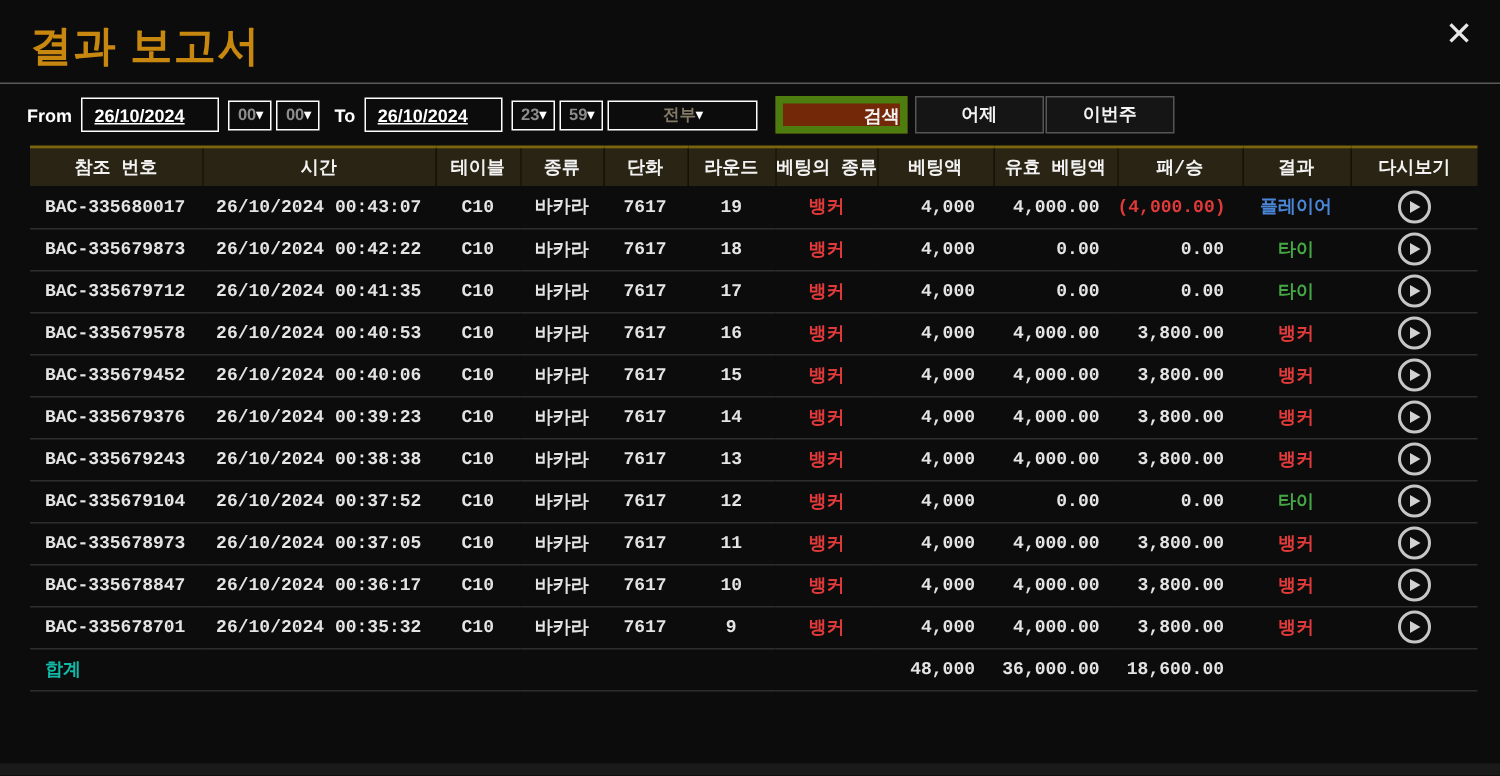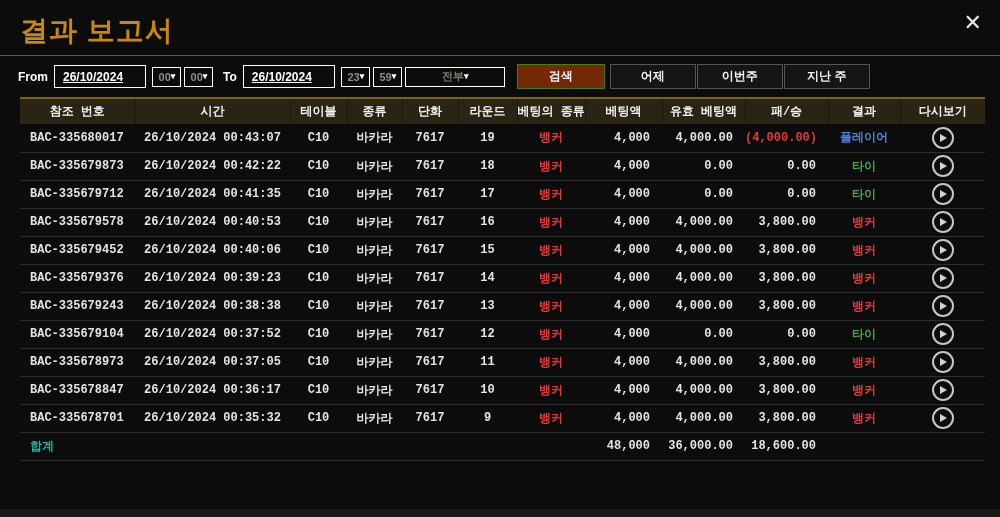--- a/index.html
+++ b/index.html
@@ -43,21 +43,21 @@
   }
   .sel-sm { width: 29px; margin-right: 3px; }
   .sel-game { width: 100px; color: #837a66; margin-right: 12px; }
   .chev { font-size: 9px; color: #ffffff; line-height: 1; }
   .btn {
     height: 25px; font-size: 12px; font-weight: 700; color: #f2f2f2;
     background: #151515; border: 1px solid #555555; cursor: pointer;
     font-family: "Liberation Sans", sans-serif;
   }
   .btn-search {
-    width: 88px; background: #732808; border: 1px solid #4d7c0f; margin-right: 5px;
+    width: 88px; background: #732808; border: 5px solid #4d7c0f; margin-right: 5px; text-align: right;
   }
   .btn-quick { width: 86px; margin-right: 1px; }
 
   
   .table-wrap { margin-left: 20px; width: 965px; }
   table { border-collapse: collapse; table-layout: fixed; width: 965px; font-size: 12px; font-family: Liberation Mono, monospace; }
   thead th {
     background: #2a2414; height: 26px; font-weight: 700; color: #f2f2f2;
     border-top: 2px solid #7a650f; border-left: 1px solid #1d180a;
     text-align: center; white-space: nowrap; overflow: hidden;
@@ -118,21 +118,20 @@
     <span>59</span>
     <span class="chev">▾</span>
   </div>
   <div class="fake-select sel-game">
     <span>전부</span>
     <span class="chev">▾</span>
   </div>
   <button class="btn btn-search">검색</button>
   <button class="btn btn-quick">어제</button>
   <button class="btn btn-quick">이번주</button>
-  <button class="btn btn-quick">지난 주</button>
 </div>
 
 <div class="table-wrap">
   <table>
     <colgroup>
       <col style="width:115px">
         <col style="width:155px">
         <col style="width:57px">
       <col style="width:55px">
         <col style="width:56px">

